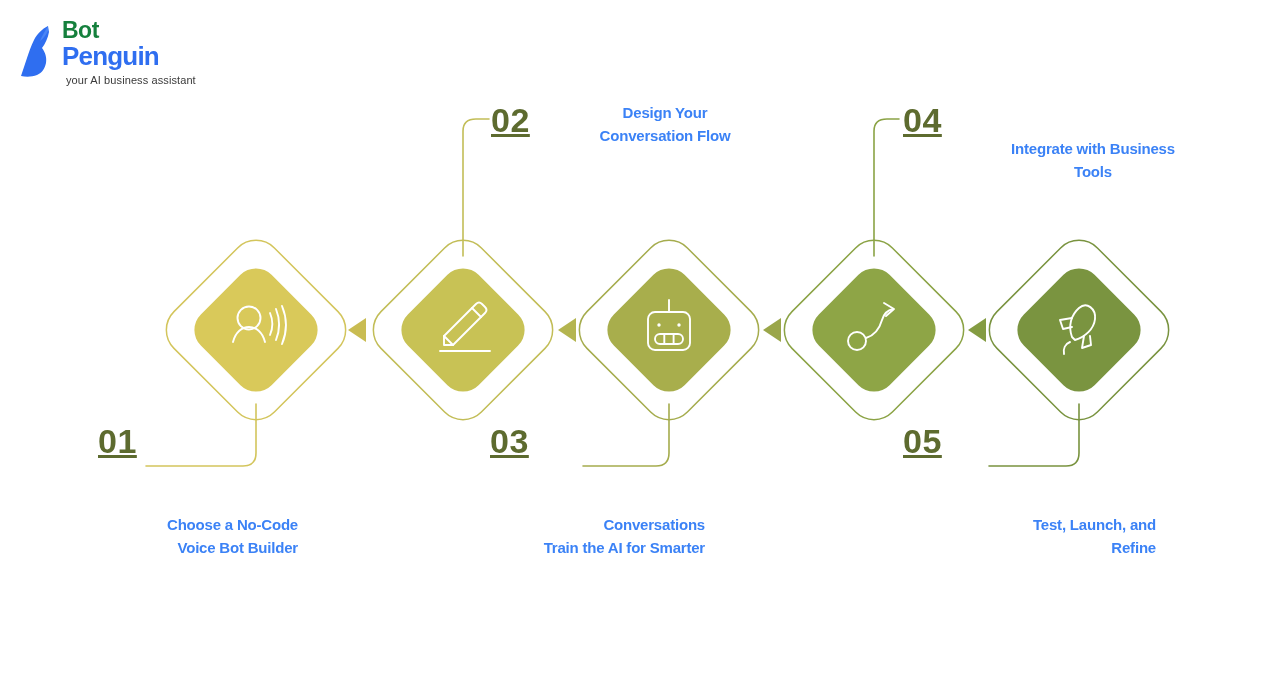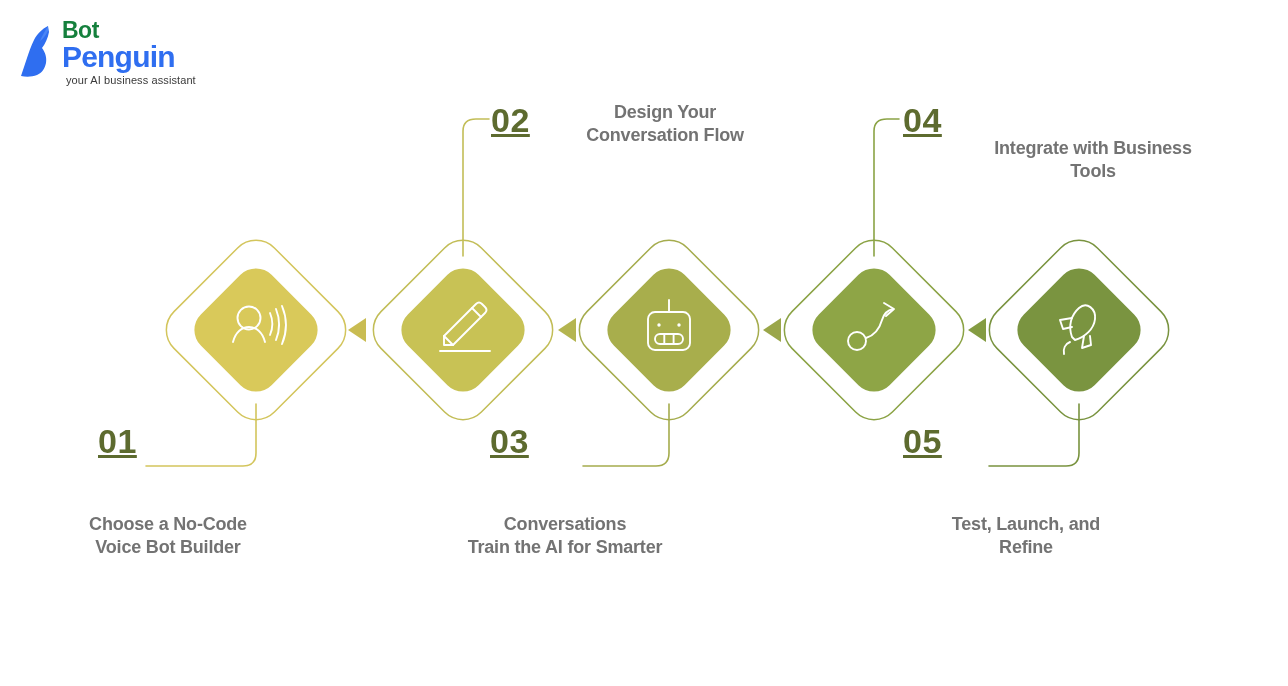--- a/index.html
+++ b/index.html
@@ -38,21 +38,21 @@
     width: 116px;
   }
   .logo-word-top {
     font-size: 23px;
     font-weight: bold;
     color: #15803d;
     line-height: 25px;
     letter-spacing: -0.5px;
   }
   .logo-word-bottom {
-    font-size: 30px;
+    font-size: 26px;
     font-weight: bold;
     color: #2f6ef0;
     line-height: 27px;
     letter-spacing: -0.8px;
   }
   .logo-tagline {
     position: absolute;
     left: 48px;
     top: 56px;
     font-size: 11px;
@@ -81,30 +81,30 @@
     color: #5d6b2f;
     letter-spacing: 0.5px;
     line-height: 34px;
     white-space: nowrap;
     text-decoration: underline;
   }
 
   
   .step-title {
     position: absolute;
-    font-size: 18px;
-    font-weight: bold;
-    color: #737373;
+    font-size: 15px;
+    font-weight: bold;
+    color: #3b82f6;
     line-height: 23px;
     text-align: center;
     letter-spacing: -0.2px;
   }
 
   .title-above { top: 101px; }
-  .title-below { top: 513px; }
+  .title-below { top: 513px; text-align: right; }
 </style>
 </head>
 <body>
 
 <div class="logo-block">
   <div class="logo-mark">
     <svg width="42" height="56" viewBox="0 0 42 56">
       <path d="M30 2 C24 5 19 10 16 16 C13 22 11 28 9 34 C7 40 5 46 3 52 C8 53 14 53 19 51 C24 49 27 44 28 39 C29 33 27 28 24 24 C27 20 30 14 31 8 Z" fill="#2f6ef0"></path>
       <path d="M30 2 C27 7 24 12 22 17 C25 15 28 11 30 7 Z" fill="#4a85f5"></path>
     </svg>

